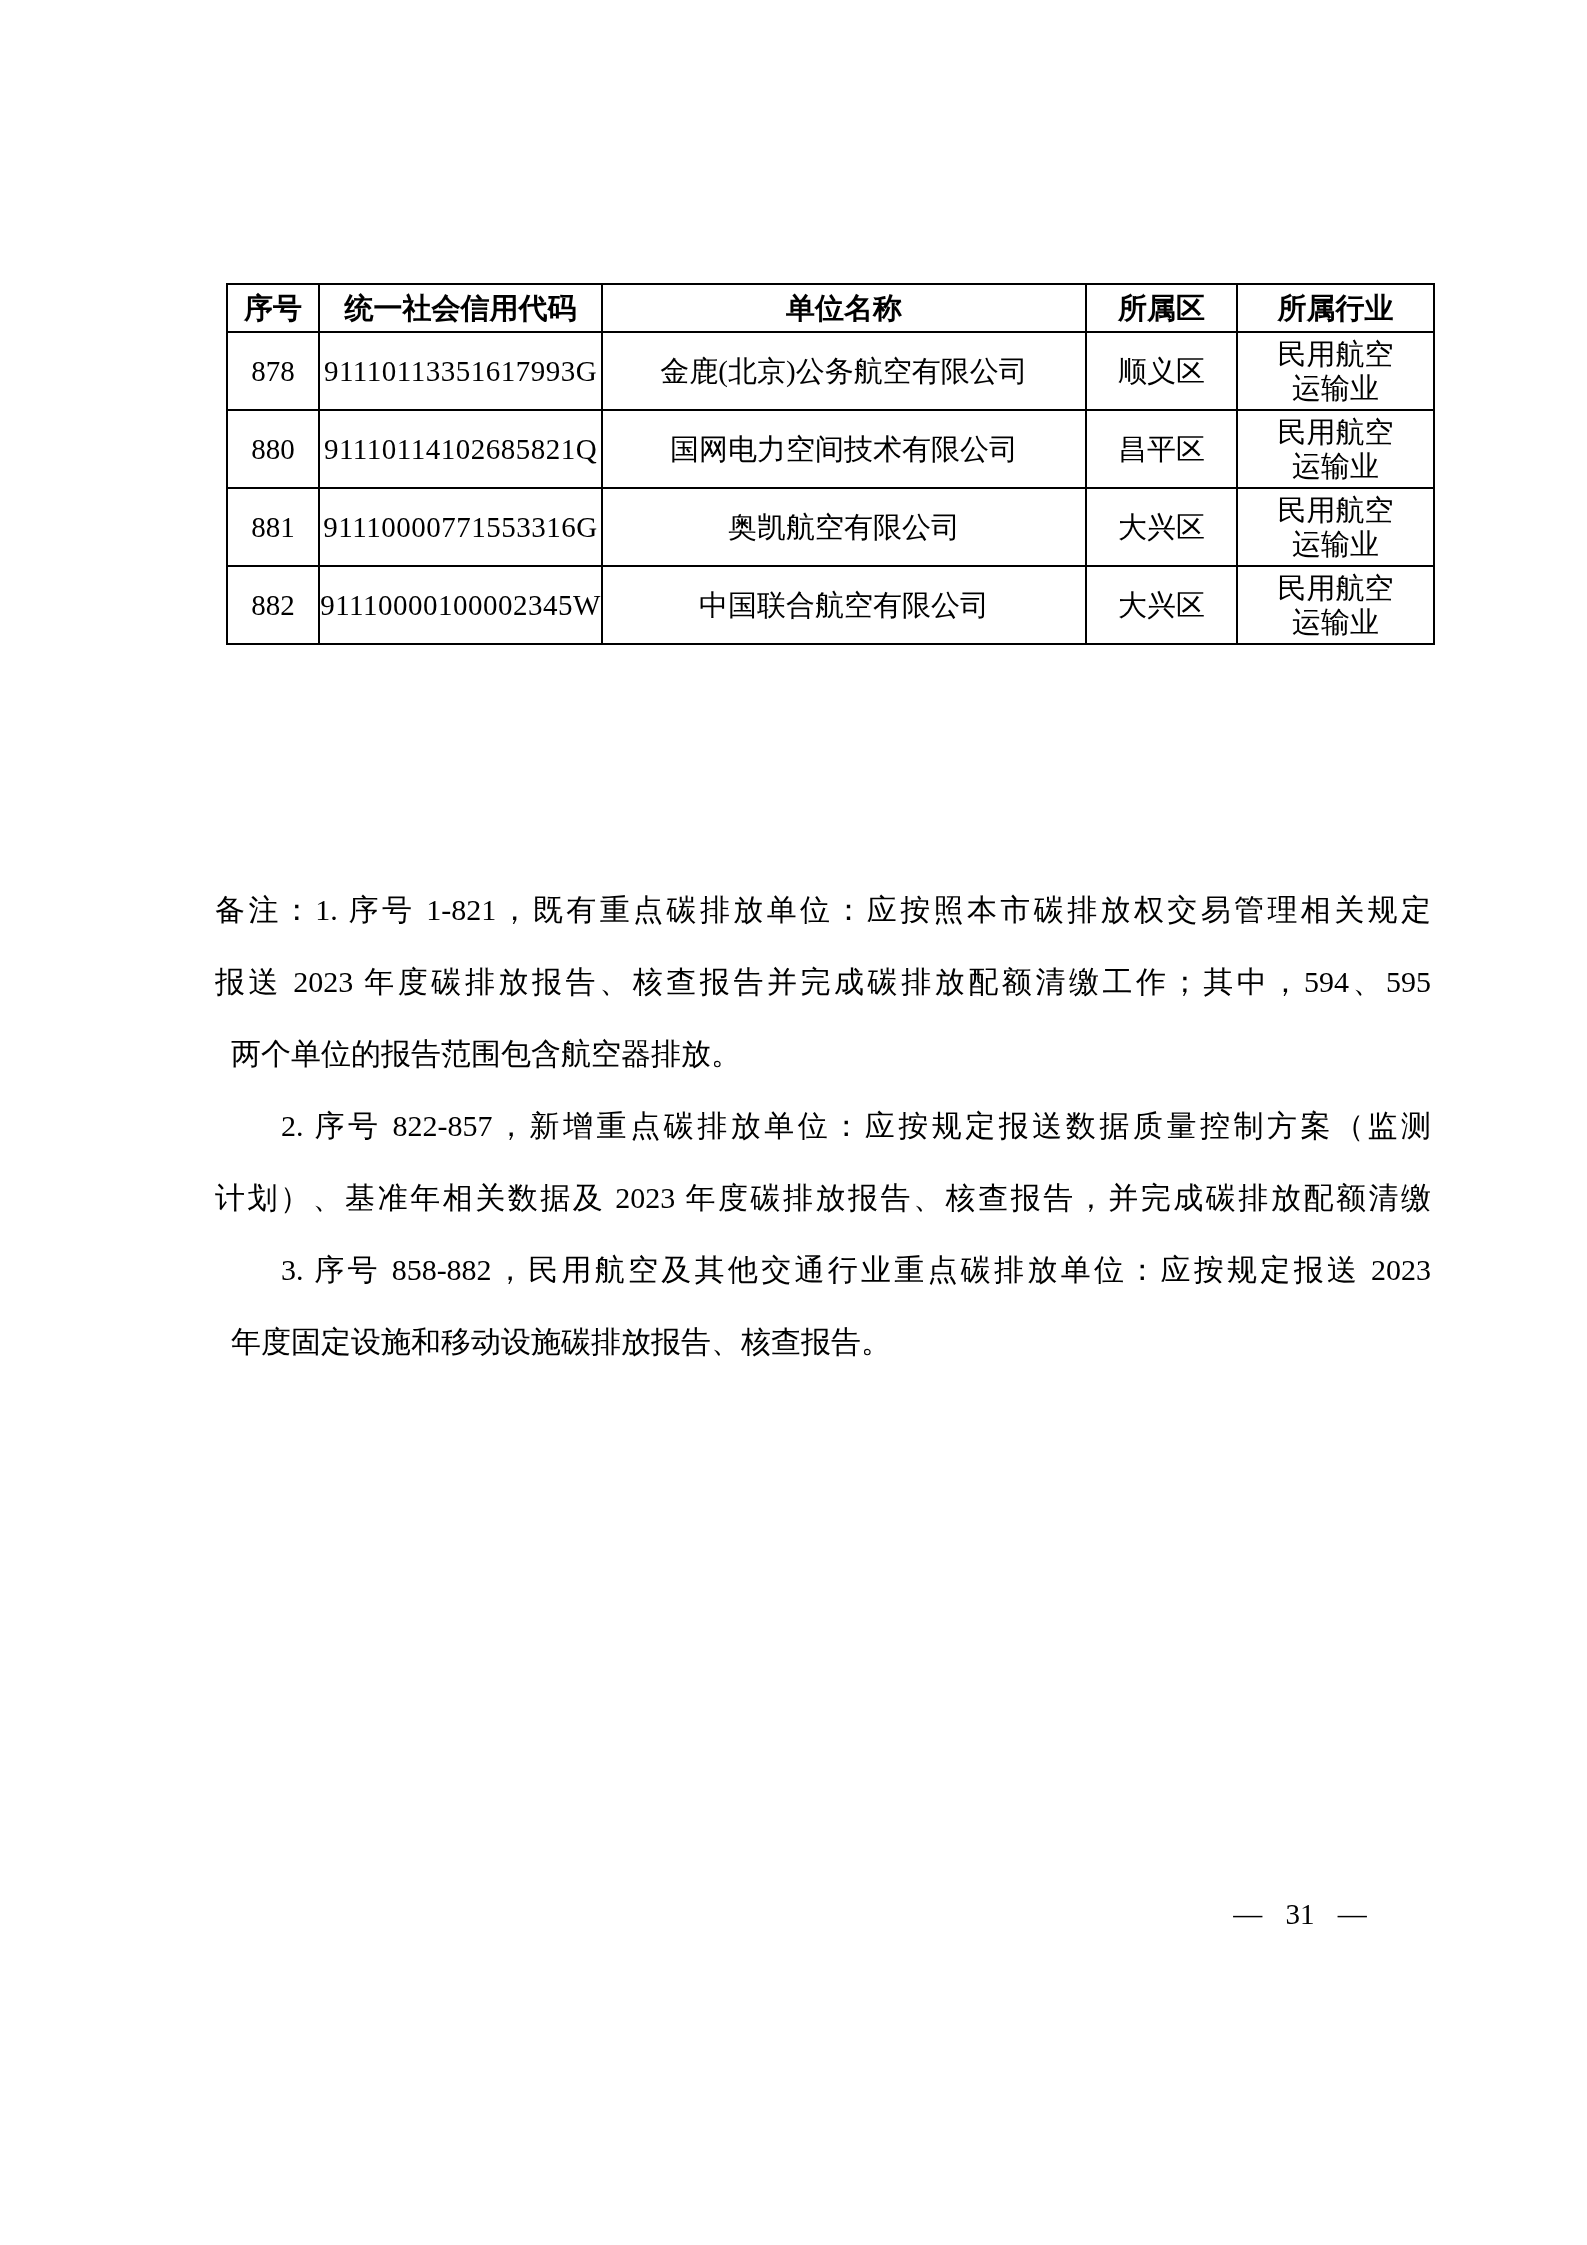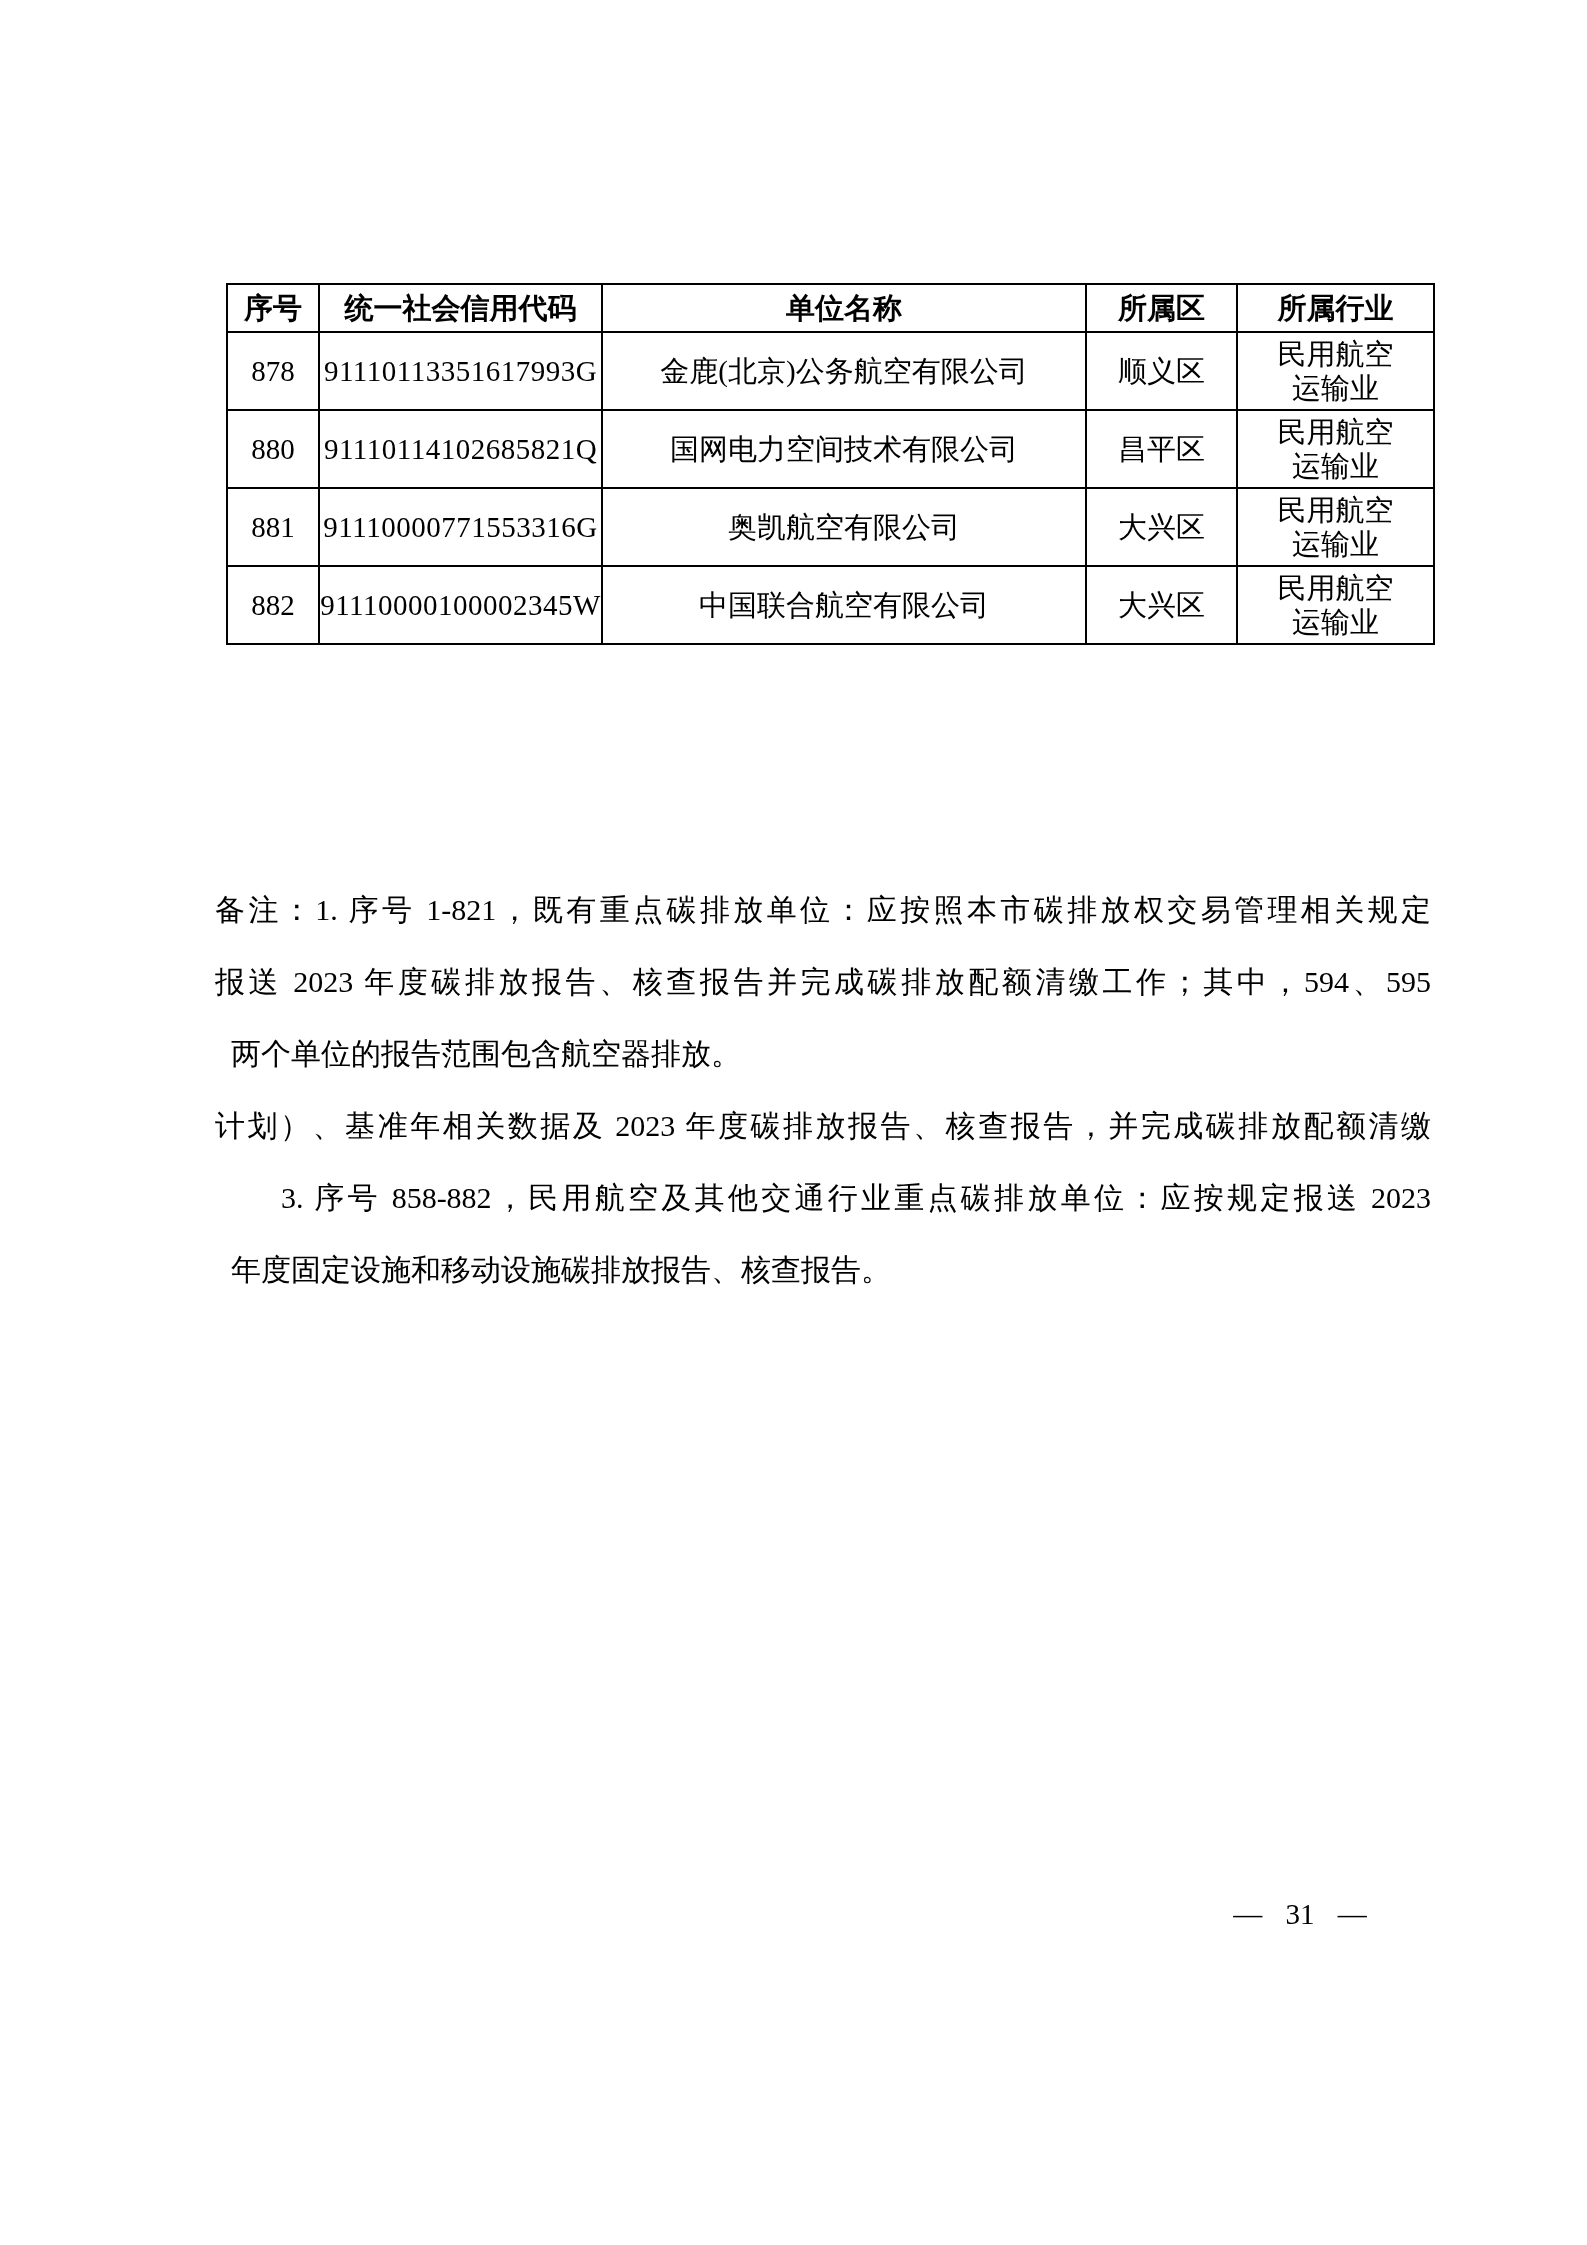--- a/index.html
+++ b/index.html
@@ -131,20 +131,21 @@
         <td>大兴区</td>
         <td><span class="industry-wrap">民用航空运输业</span></td>
       </tr>
     </tbody>
   </table>
 
   <div class="notes">
     <div class="note-line">备注：1. 序号 1-821，既有重点碳排放单位：应按照本市碳排放权交易管理相关规定</div>
     <div class="note-line">报送 2023 年度碳排放报告、核查报告并完成碳排放配额清缴工作；其中，594、595</div>
     <div class="note-line last">两个单位的报告范围包含航空器排放。</div>
+    <div class="note-line indent">2. 序号 822-857，新增重点碳排放单位：应按规定报送数据质量控制方案（监测</div>
     <div class="note-line">计划）、基准年相关数据及 2023 年度碳排放报告、核查报告，并完成碳排放配额清缴</div>
     <div class="note-line indent">3. 序号 858-882，民用航空及其他交通行业重点碳排放单位：应按规定报送 2023</div>
     <div class="note-line last">年度固定设施和移动设施碳排放报告、核查报告。</div>
   </div>
 
   <div class="page-number">— 31 —</div>
 
 </div>
 
 </body></html>

